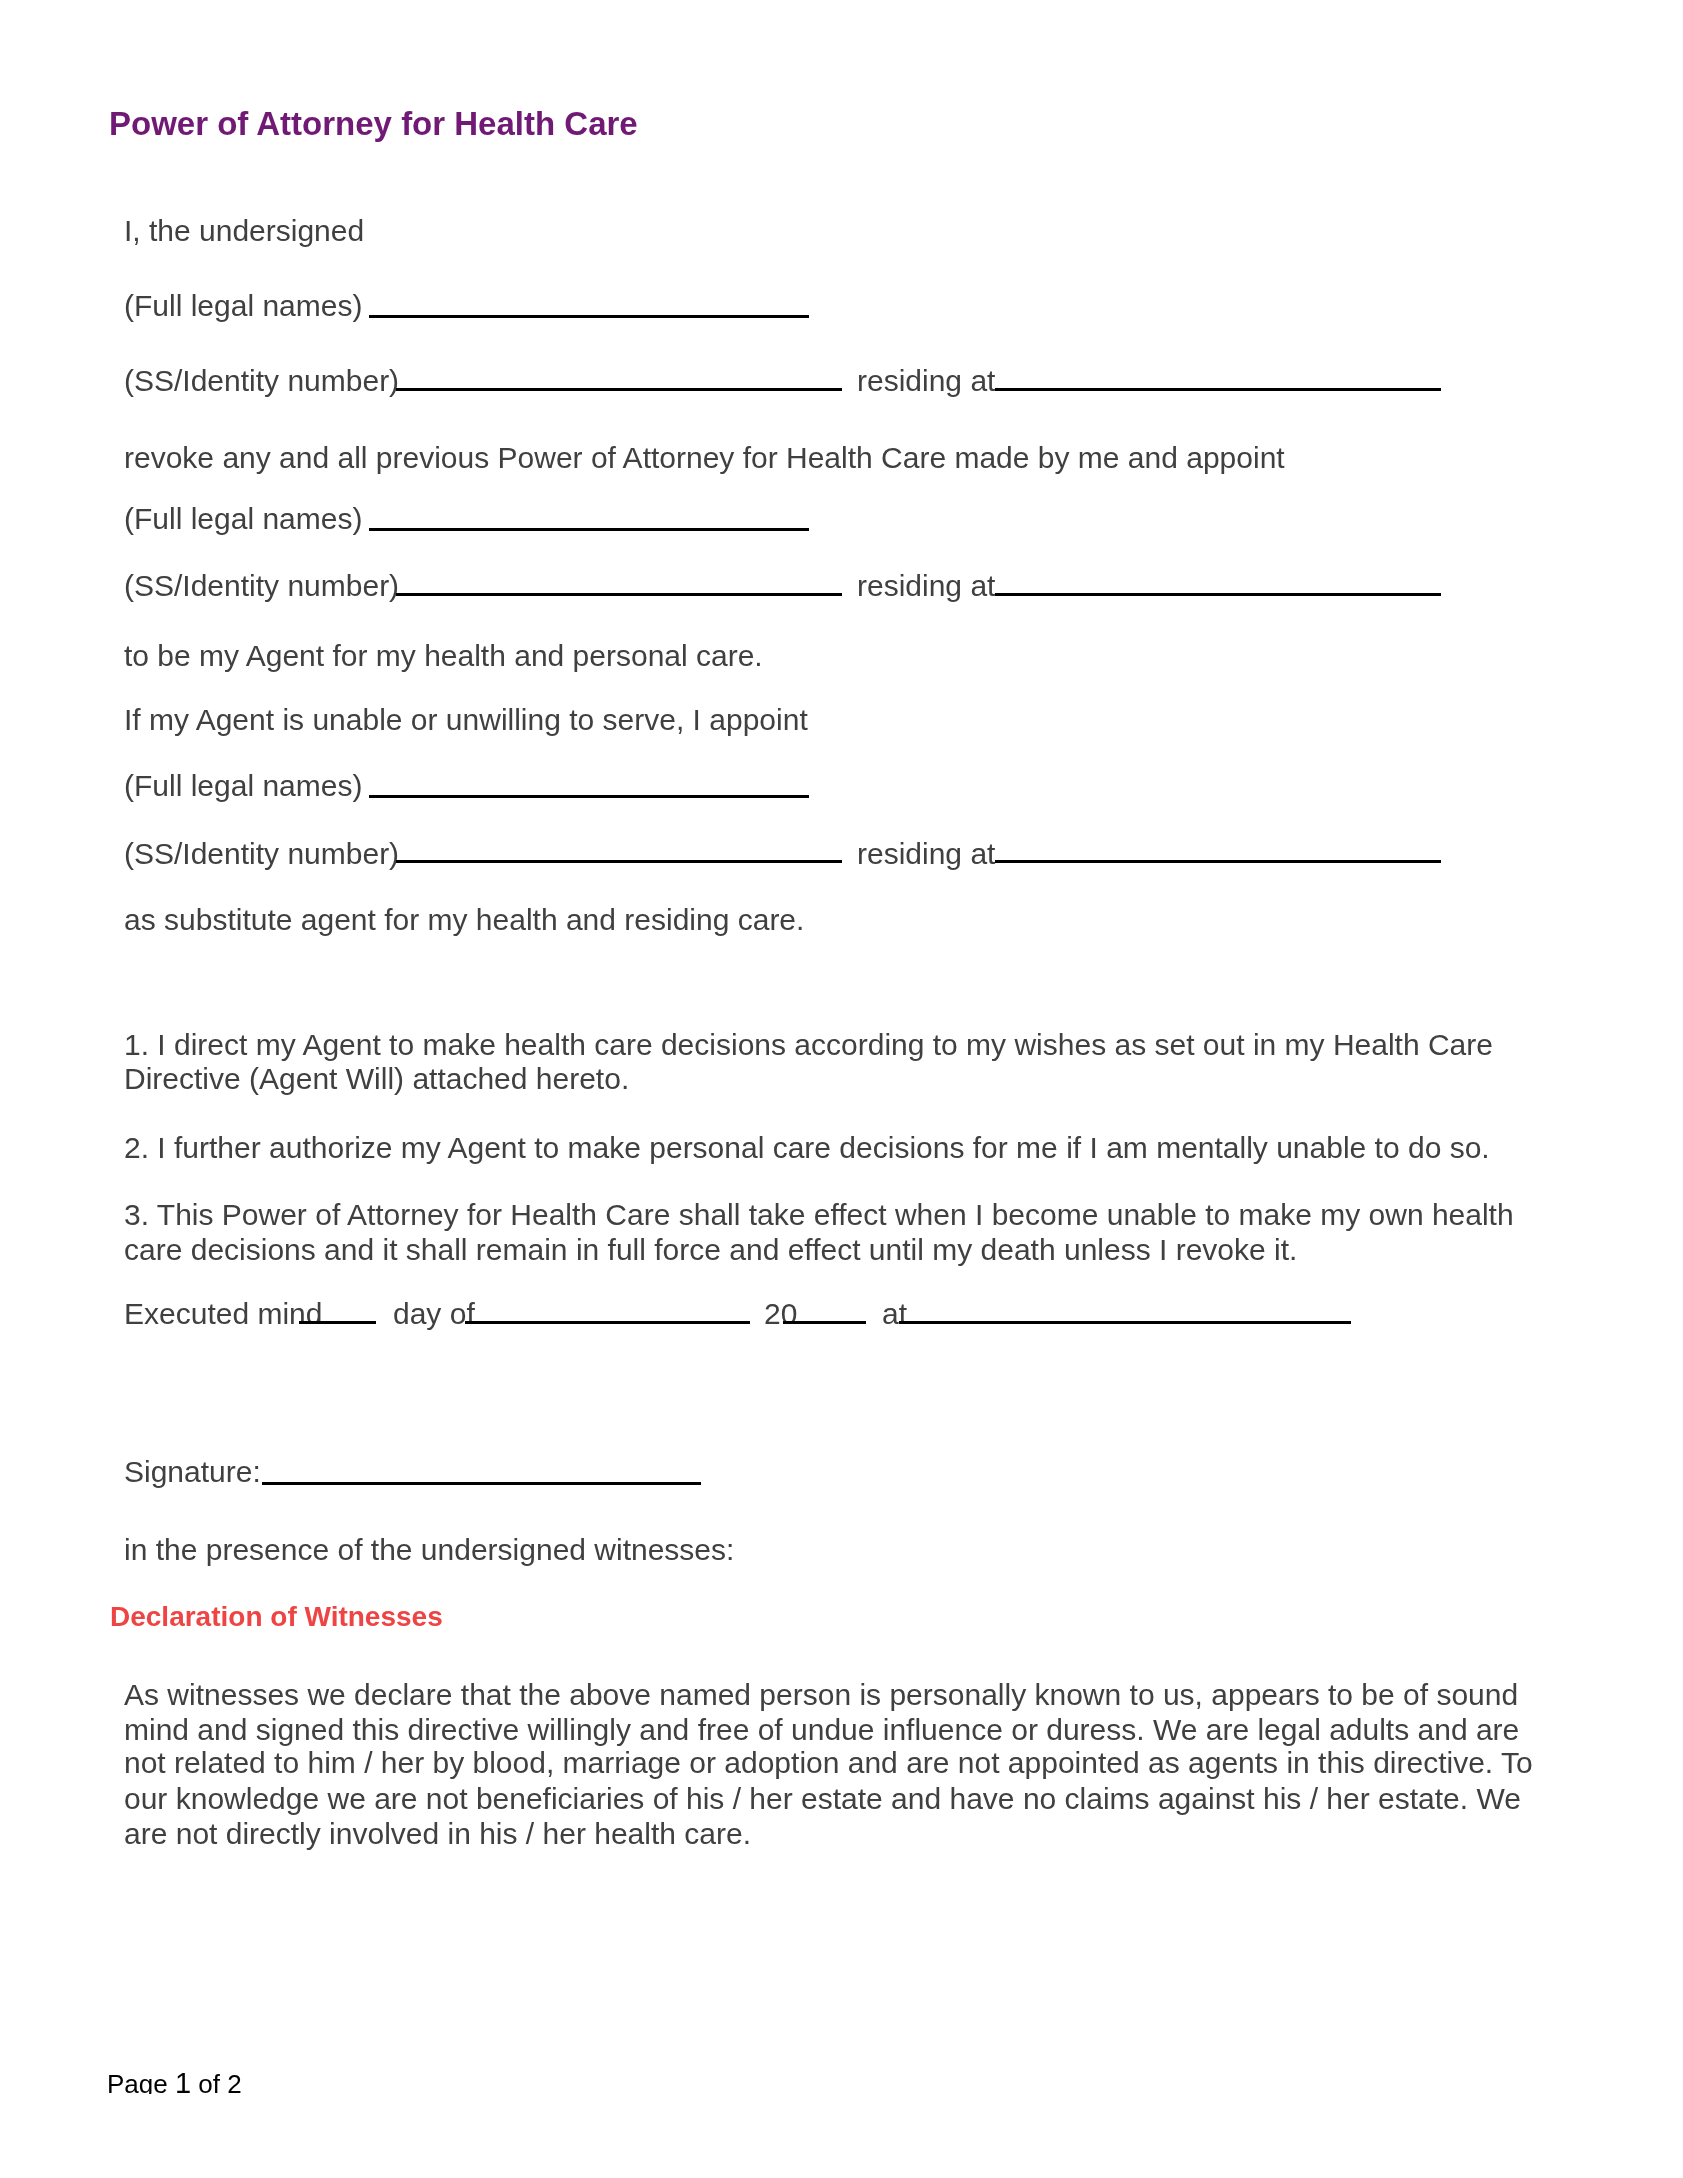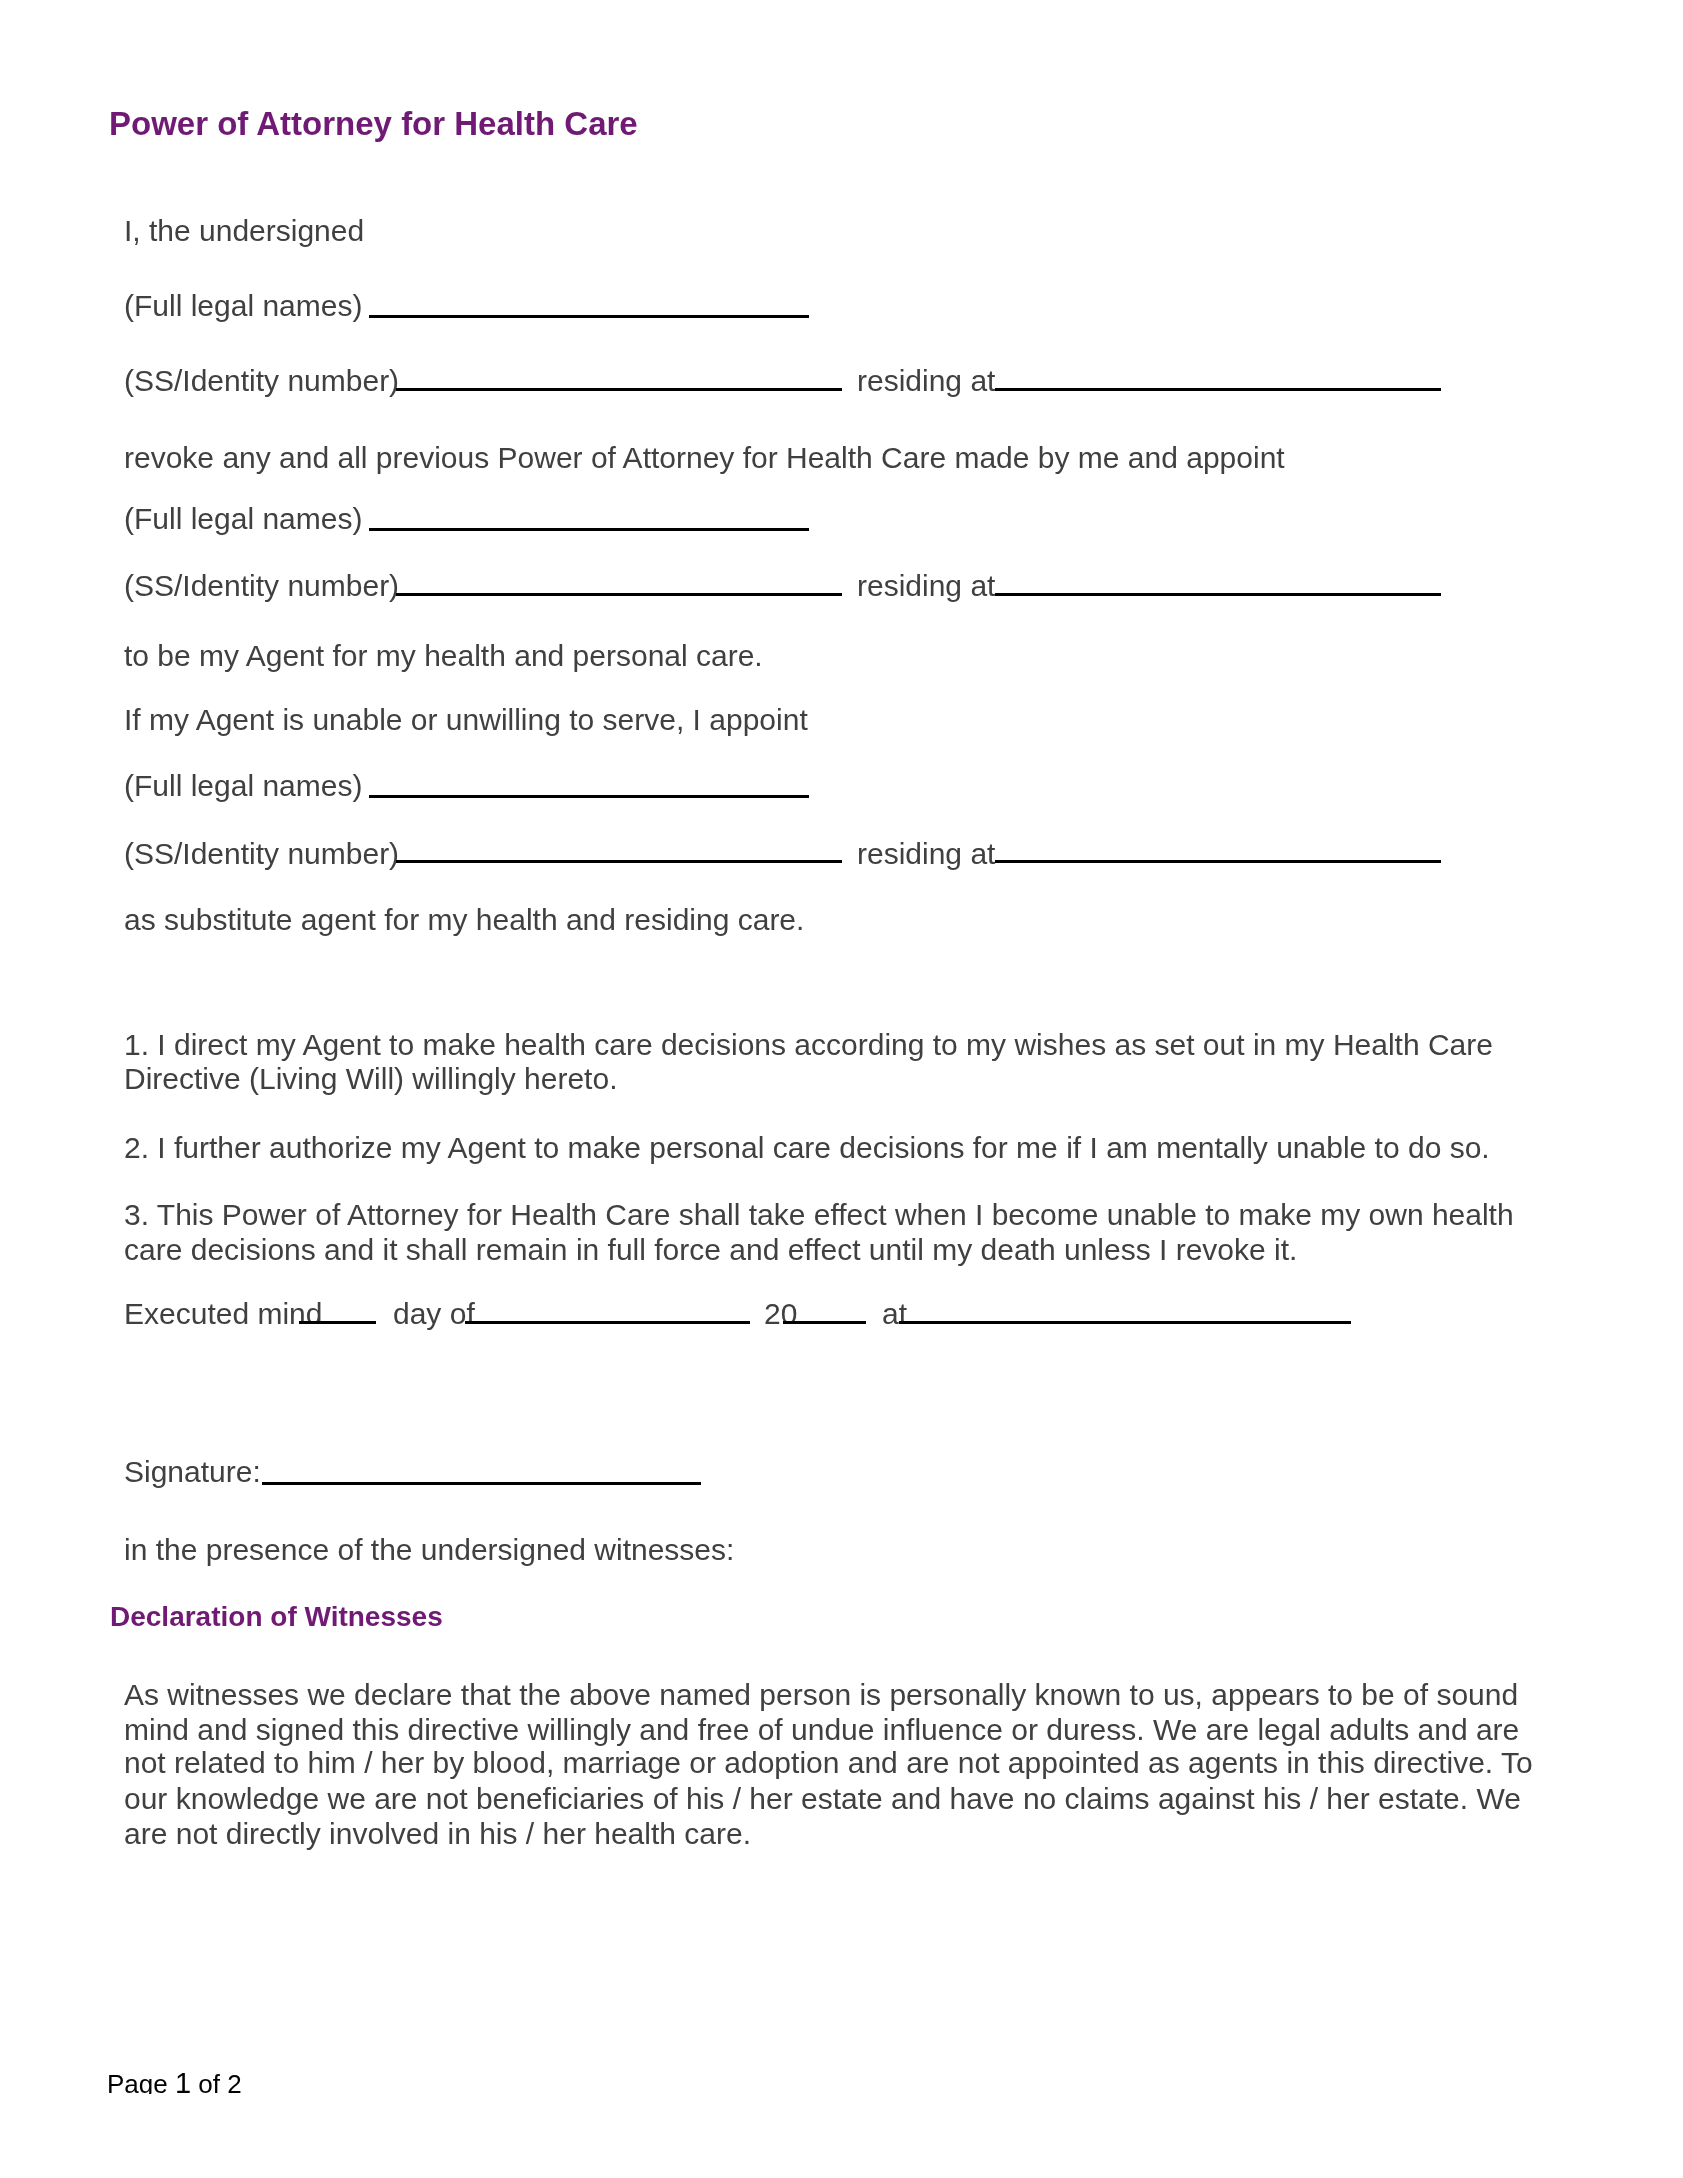--- a/index.html
+++ b/index.html
@@ -31,21 +31,21 @@
       font-weight: bold;
       color: #701a75;
       white-space: nowrap;
       line-height: 36px;
     }
     .heading {
       position: absolute;
       left: 110px;
       font-size: 28px;
       font-weight: bold;
-      color: #701a75;
+      color: #ef4444;
       white-space: nowrap;
       line-height: 30px;
     }
     .blank {
       position: absolute;
       height: 0;
       border-top: 3px solid #000;
       cursor: text;
     }
     .footer {
@@ -96,21 +96,21 @@
 
 <div class="t" style="top:839px">(SS/Identity number)</div>
 <div class="blank" style="left:396px; top:860px; width:446px"></div>
 <div class="t" style="top:839px; left:843px">residing at</div>
 <div class="blank" style="left:995px; top:860px; width:446px"></div>
 
 <div class="t" style="top:905px">as substitute agent for my health and residing care.</div>
 
 <div>
   <div class="t" style="top:1030px">1.  I direct my Agent to make health care decisions according to my wishes as set out in my Health Care</div>
-  <div class="t" style="top:1064px">Directive (Living Will) willingly hereto.</div>
+  <div class="t" style="top:1064px">Directive (Agent Will) attached hereto.</div>
 </div>
 <div>
   <div class="t" style="top:1133px">2.  I further authorize my Agent to make personal care decisions for me if I am mentally unable to do so.</div>
 </div>
 <div>
   <div class="t" style="top:1200px">3.  This Power of Attorney for Health Care shall take effect when I become unable to make my own health</div>
   <div class="t" style="top:1235px">care decisions and it shall remain in full force and effect until my death unless I revoke it.</div>
 </div>
 
 <div>

